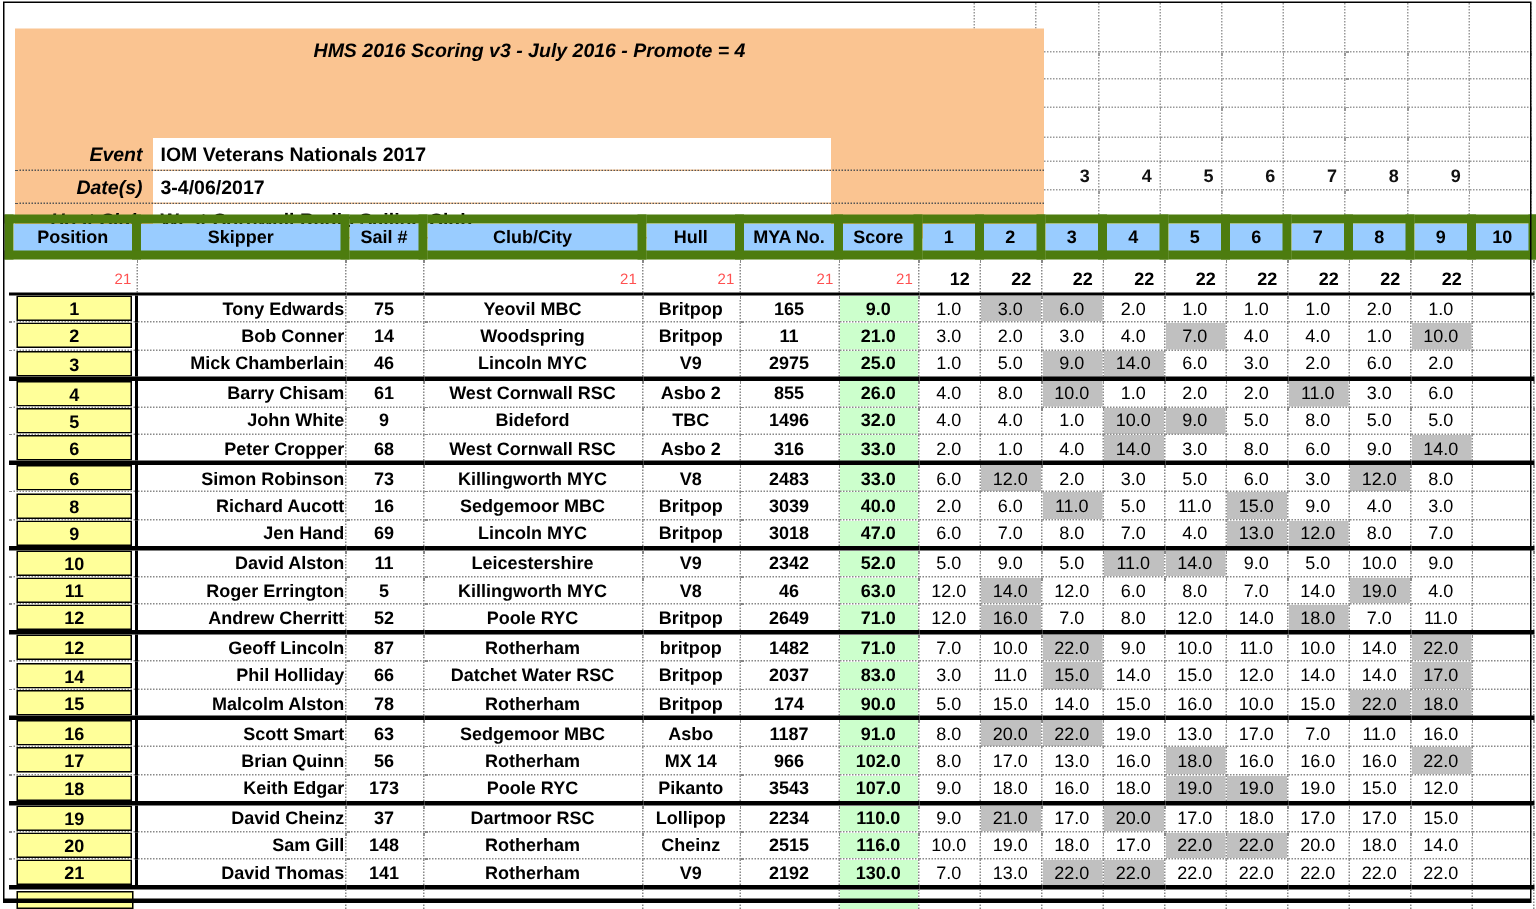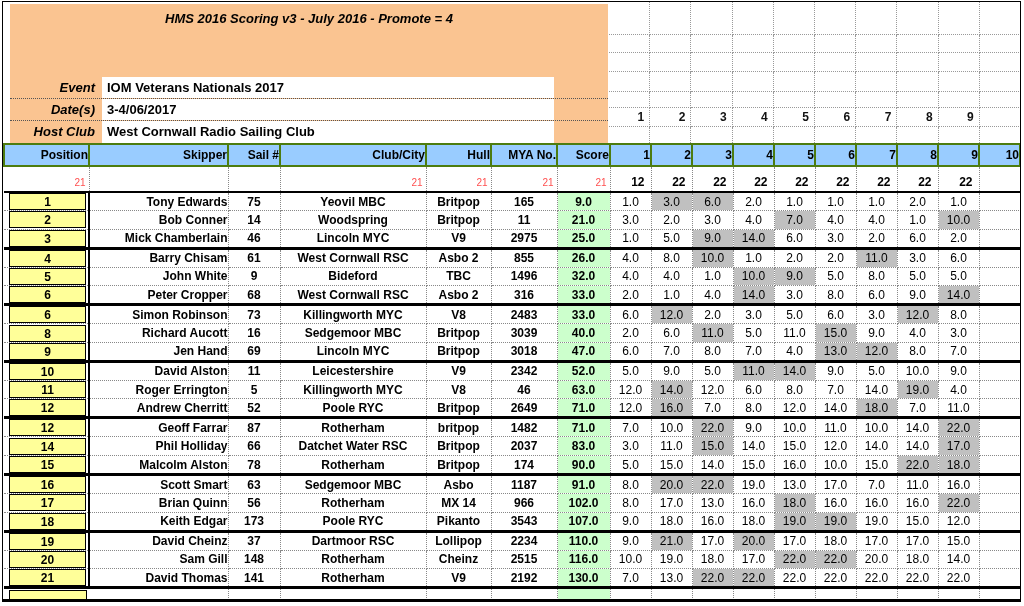--- a/index.html
+++ b/index.html
@@ -8,21 +8,21 @@
     width:1024px; height:606px; position:relative; overflow:hidden;
     font-family:"Liberation Sans", sans-serif; color:#000;
   }
   .frame {
     position:absolute; left:2px; top:1px; width:1019px; height:601px;
     border:1px solid #000; border-bottom:3px solid #000;
     pointer-events:none; z-index:30;
   }
   
   .orange-panel {
-    position:absolute; left:10px; top:4px; width:598px; height:140px;
+    position:absolute; left:10px; top:19px; width:686px; height:140px;
     background:var(--panel-orange,#FAC491); z-index:2;
   }
   .sheet-title {
     position:absolute; top:7px; left:0; width:100%; text-align:center;
     font:italic 700 13px/16px "Liberation Sans", sans-serif;
   }
   .form { position:absolute; top:29px; left:0; width:100%;margin-top:44px; }
   .form-row { display:flex; height:22px; align-items:stretch; }
   .form-row.sep { border-bottom:1px dotted #555; }
   .form-label {
@@ -44,23 +44,23 @@
     font:600 12px/18px "Liberation Sans", sans-serif;
     text-align:right; padding-right:5px; color:#111;
     display:flex; align-items:flex-end; justify-content:flex-end;
   }
   
   table.results {
     position:absolute; left:3px; top:143px; width:1018px;
     border-collapse:collapse; table-layout:fixed; z-index:2;
   }
   .results th {
-    background:var(--header-blue,#99CCFF); border:2px solid #4d7c0f;
+    background:var(--header-blue,#99CCFF); border:6px solid #4d7c0f;
     font:700 12px/18px "Liberation Sans", sans-serif; height:22px;
-    text-align:right; overflow:hidden; white-space:nowrap;
+    text-align:center; overflow:hidden; white-space:nowrap;
   }
   .results td { overflow:hidden; white-space:nowrap; }
   .count-row td {
     height:26px; vertical-align:bottom; padding-bottom:2px;
     border-bottom:2px solid #000; border-right:1px dotted #888;
     background:#fff;
   }
   .count-row td.fleet {
     color:var(--fleet-count-red,#FF5050);
     font:400 10px/12px "Liberation Sans", sans-serif;
@@ -494,21 +494,21 @@
         <td class="race">14.0</td>
         <td class="race discard">18.0</td>
         <td class="race">7.0</td>
         <td class="race">11.0</td>
         <td class="race"></td>
       </tr>
       <tr class="datarow">
         <td class="pos">
           <div class="posbox">12</div>
         </td>
-        <td class="skipper">Geoff Farrar</td>
+        <td class="skipper">Geoff Lincoln</td>
         <td class="ctr">87</td>
         <td class="ctr">Rotherham</td>
         <td class="ctr">britpop</td>
         <td class="ctr">1482</td>
         <td class="score">71.0</td>
         <td class="race">7.0</td>
         <td class="race">10.0</td>
         <td class="race discard">22.0</td>
         <td class="race">9.0</td>
         <td class="race">10.0</td>

